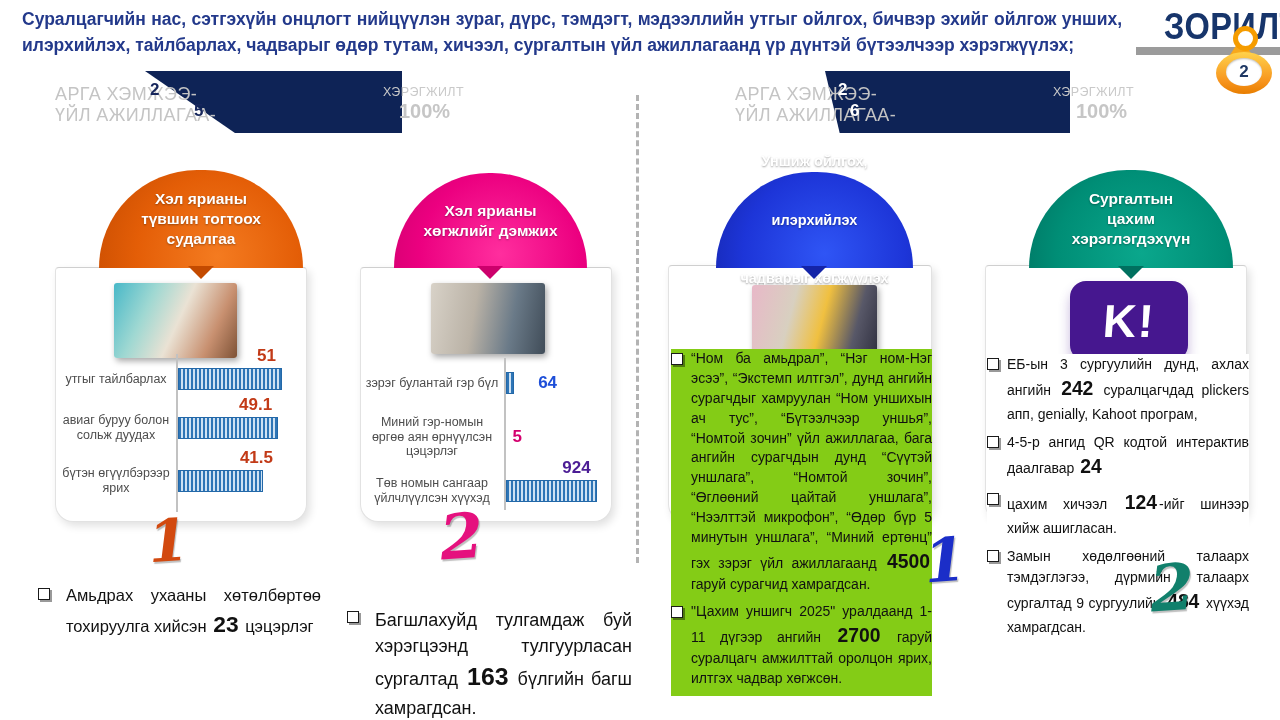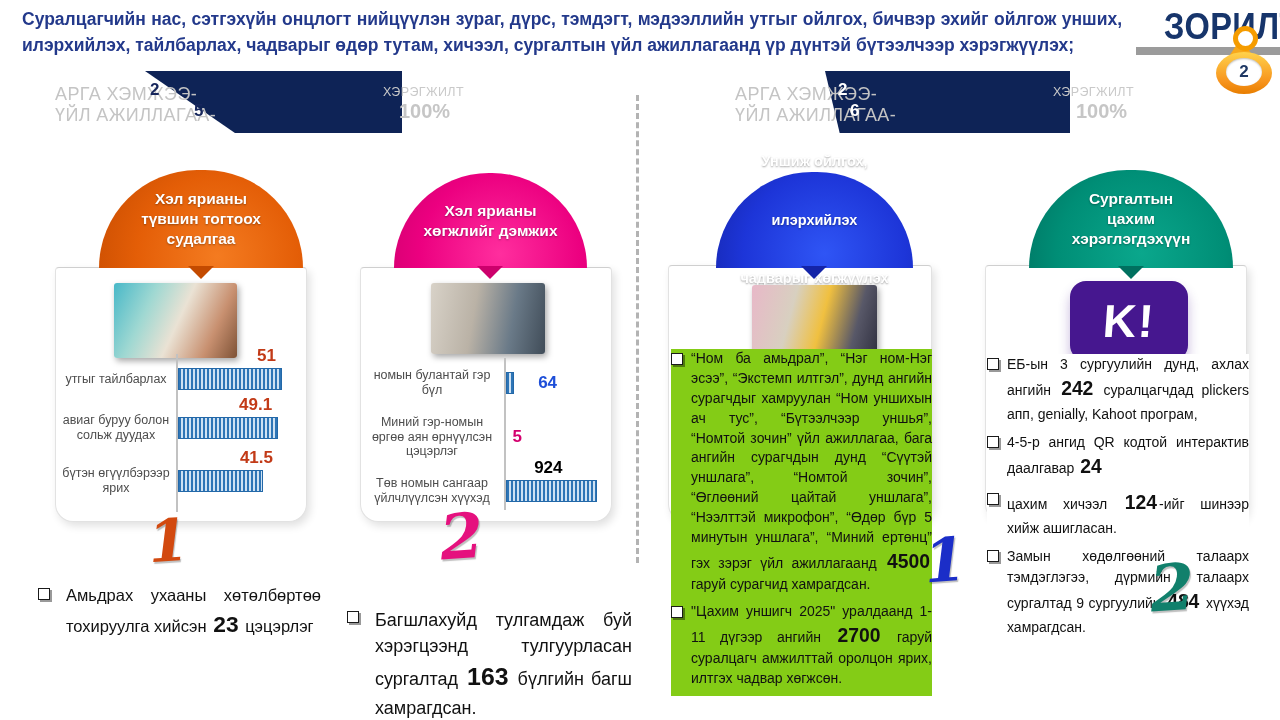--- a/index.html
+++ b/index.html
@@ -209,37 +209,37 @@
         <div class="clabel" style="width: 112px;">бүтэн өгүүлбэрээр ярих</div>
         <div class="cplot" style="margin-left: 6px; padding-top: 0px;">
           <div class="bar" style="width: 83px;"></div>
           <span class="cval" style="color: rgb(194, 58, 23); left: 0px; width: 79px; text-align: right; top: -22px; padding-left: 16px;">41.5</span>
         </div>
       </div>
     </div>
   <div class="chart ch1">
       <div class="axis" style="left: 140px;"></div>
       <div class="crow" style="min-height: 46px;">
-        <div class="clabel" style="width: 136px;">номын булантай гэр бүл</div>
+        <div class="clabel" style="width: 136px;">зэрэг булантай гэр бүл</div>
         <div class="cplot" style="margin-left: 6px;">
           <div class="bar" style="width: 6.144px;"></div>
           <span class="cval" style="color: #1d4ed8; left: 12.144px; top: 50%; transform: translateY(-50%); margin-left: 20px;">64</span>
         </div>
       </div>
       <div class="crow" style="min-height: 62px;">
         <div class="clabel" style="width: 136px;">Миний гэр-номын өргөө аян өрнүүлсэн цэцэрлэг</div>
         <div class="cplot" style="margin-left: 6px;">
           <span class="cval" style="color: rgb(212, 0, 110); left: 6.48px; top: 50%; transform: translateY(-50%);">5</span>
         </div>
       </div>
       <div class="crow" style="min-height: 46px;">
         <div class="clabel" style="width: 136px;">Төв номын сангаар үйлчлүүлсэн хүүхэд</div>
         <div class="cplot" style="margin-left: 6px; padding-top: 0px;">
           <div class="bar" style="width: 88.704px;"></div>
-          <span class="cval" style="color: #000000; left: 0px; width: 84.704px; text-align: center; top: -22px;">924</span>
+          <span class="cval" style="color: #4c1d95; left: 0px; width: 84.704px; text-align: right; top: -22px;">924</span>
         </div>
       </div>
     </div>
 
   <div class="deco n1">1</div>
   <div class="deco n2">2</div>
   <div class="deco n3">1</div>
   <div class="deco n4">2</div>
 
   <div class="bullets b1">

